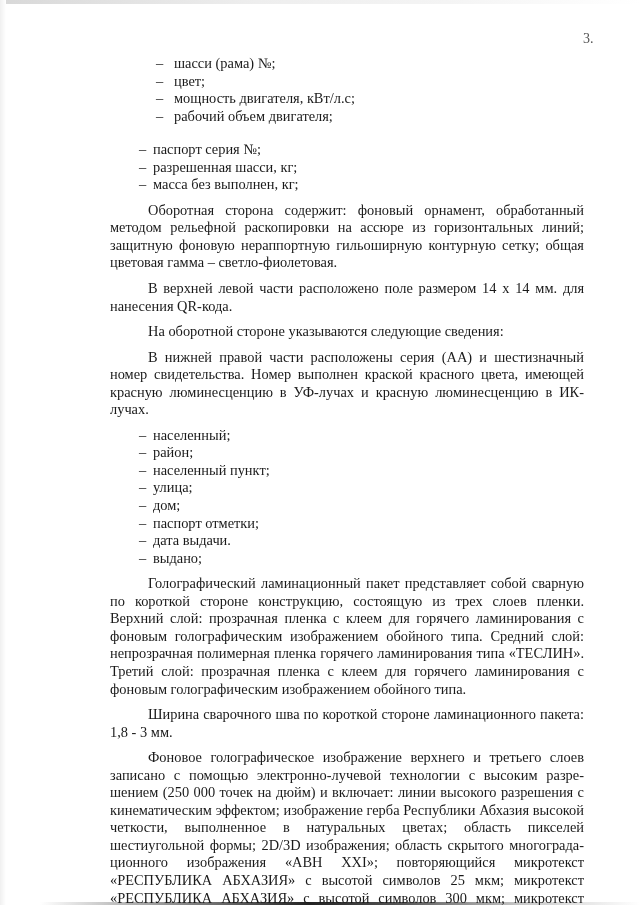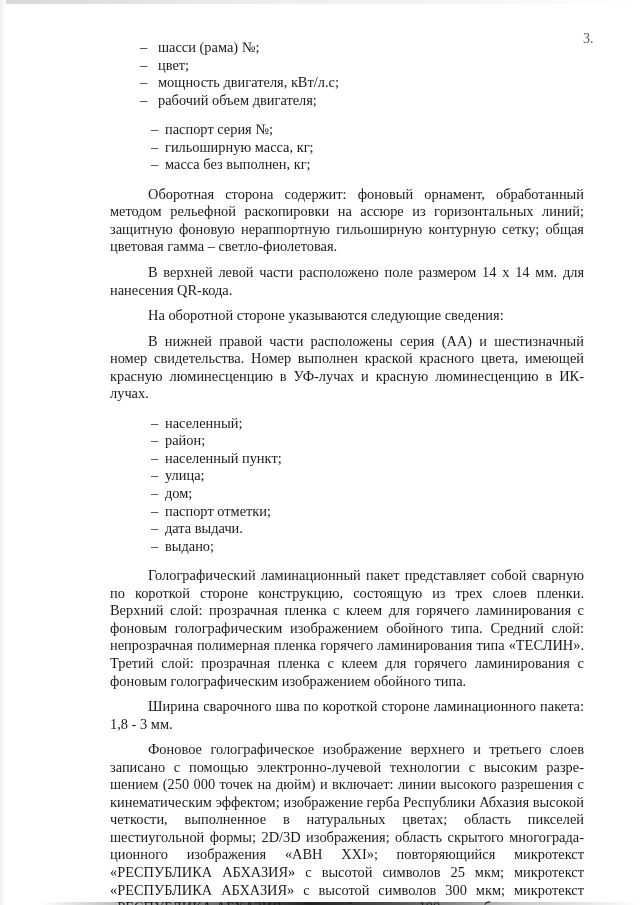--- a/index.html
+++ b/index.html
@@ -23,23 +23,23 @@
     background:linear-gradient(to right, #f0f0f0, #ffffff);
   }
   .page-number {
     position:absolute; left:583px; top:31px;
     font-size:14px; color:#555;
   }
   .content {
     position:absolute; left:102px; top:39px; width:490px;
     font-size:14.4px; line-height:17.55px;
   }
-  .list-a { margin:0; padding:0; list-style:none; }
+  .list-a { margin:16px; padding:0; list-style:none; }
   .list-a li { padding-left:38px; white-space:nowrap; }
-  .list-b { margin:12px; padding:0; list-style:none; }
+  .list-b { margin:0; padding:0; list-style:none; }
   .list-b li { padding-left:37px; white-space:nowrap; }
   .dash { display:inline-block; }
   .list-a .dash { width:18px; }
   .list-b .dash { width:14px; }
   p { margin:8px; text-align:justify; text-indent:38px; }
 </style>
 </head>
 <body>
 
 <div class="scan-top"></div>
@@ -51,21 +51,21 @@
 <div class="content">
 
   <ul class="list-a">
     <li><span class="dash">–</span><span>шасси (рама) №;</span></li>
     <li><span class="dash">–</span><span>цвет;</span></li>
     <li><span class="dash">–</span><span>мощность двигателя, кВт/л.с;</span></li>
     <li><span class="dash">–</span><span>рабочий объем двигателя;</span></li>
   </ul>
   <ul class="list-b">
     <li><span class="dash">–</span><span>паспорт серия  №;</span></li>
-    <li><span class="dash">–</span><span>гильоширную масса, кг;</span></li>
+    <li><span class="dash">–</span><span>разрешенная шасси, кг;</span></li>
     <li><span class="dash">–</span><span>масса без выполнен, кг;</span></li>
   </ul>
 
   <p>Оборотная сторона содержит: фоновый орнамент, обработанный методом рельефной раскопировки на ассюре из горизонтальных линий; защитную фоновую нераппортную гильоширную контурную сетку; общая цветовая гамма – светло-фиолетовая.</p>
   <p>В верхней левой части расположено поле размером 14 х 14 мм. для нанесения QR-кода.</p>
   <p>На оборотной стороне указываются следующие сведения:</p>
   <p>В нижней правой части расположены серия (АА) и шестизначный номер свидетельства. Номер выполнен краской красного цвета, имеющей красную люминесценцию в УФ-лучах и красную люминесценцию в ИК-лучах.</p>
 
   <ul class="list-b">
     <li><span class="dash">–</span><span>населенный;</span></li>

